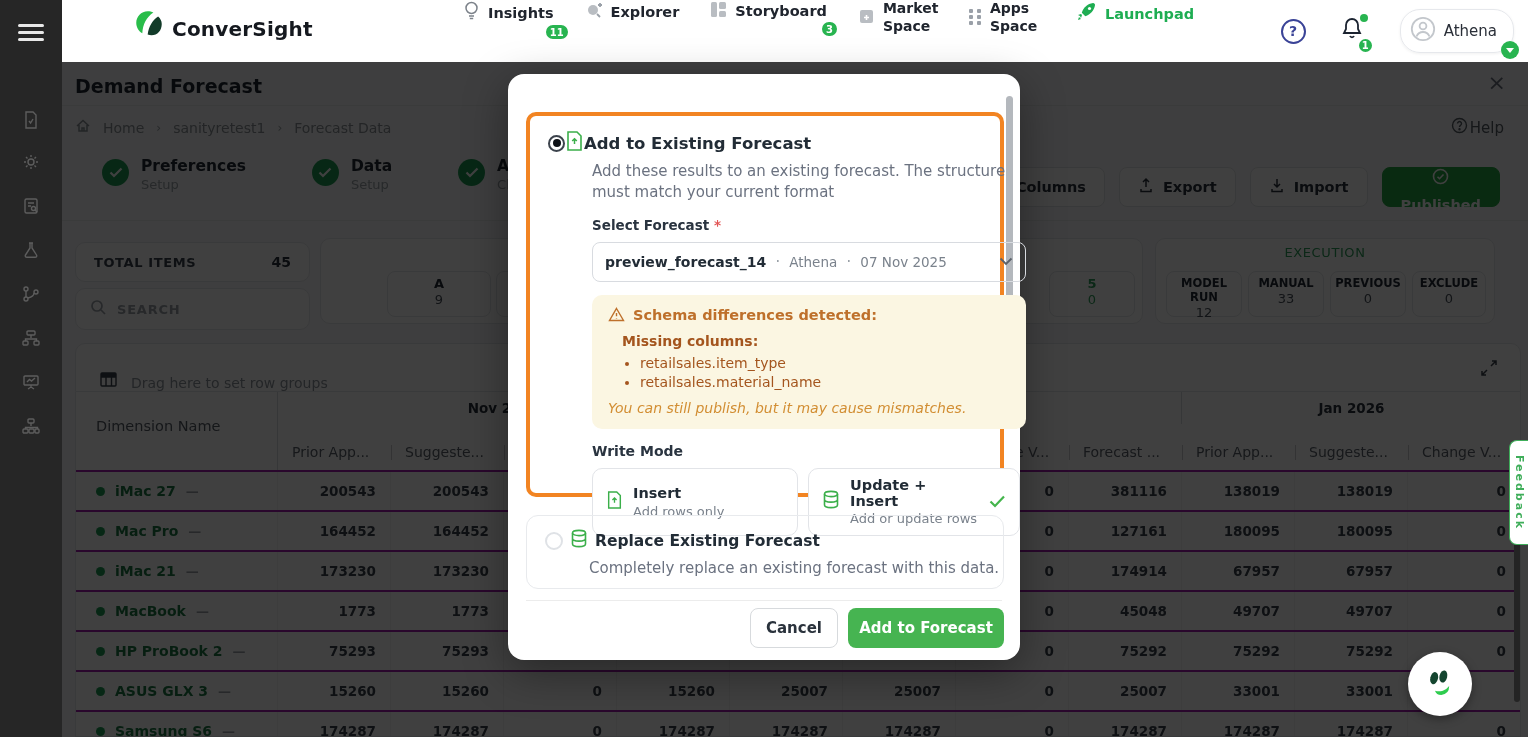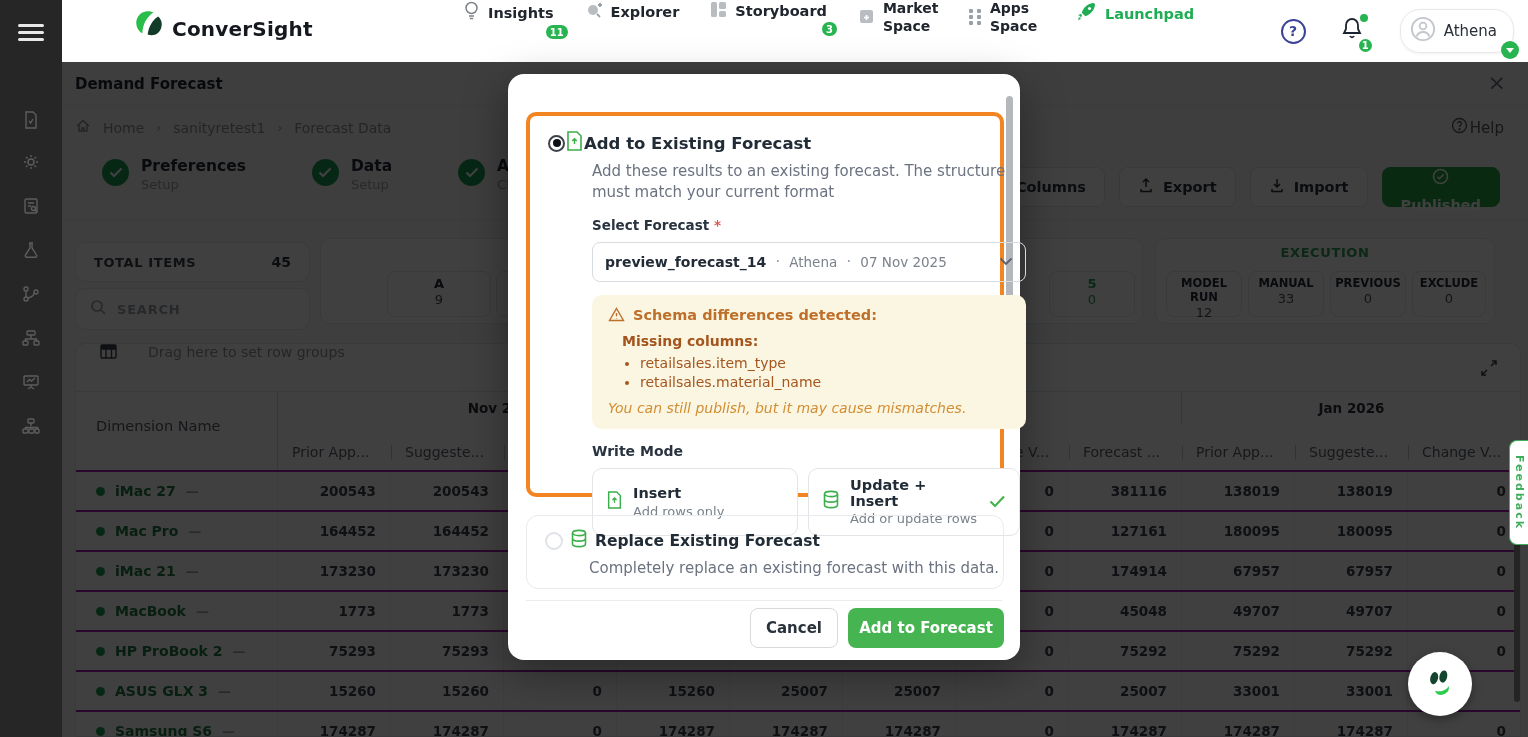--- a/index.html
+++ b/index.html
@@ -30,21 +30,21 @@
   .bell-dot { position:absolute; right:-2px; top:-2px; width:8px; height:8px; border-radius:50%; background:#28B450; }
   .bell-badge { position:absolute; right:-8px; bottom:-8px; width:17px; height:17px; border-radius:50%; background:#28B450; color:#fff; font-size:10px; font-weight:bold; display:flex; align-items:center; justify-content:center; border:2px solid #fff; }
   .user-pill { position:relative; display:flex; align-items:center; gap:8px; border:1px solid #e6e8ec; border-radius:20px; padding:6px 16px 6px 9px; box-shadow:0 1px 3px rgba(0,0,0,.06); cursor:pointer; }
   .user-name { font-size:15px; color:#2a2f38; }
   .pill-caret { position:absolute; right:-6px; bottom:-7px; width:18px; height:18px; border-radius:50%; background:#28B450; display:flex; align-items:center; justify-content:center; }
   .pill-caret:after { content:""; border:4px solid transparent; border-top:5px solid #fff; margin-top:4px; }
 
   
   .content { position:absolute; left:62px; top:62px; width:1466px; height:675px; background:#f7f8f9; z-index:1; }
   .page-head { position:absolute; left:0; top:0; width:1466px; height:44px; border-bottom:1px solid #e7e9ec; }
-  .page-title { position:absolute; left:13px; top:13px; font-size:15px; font-weight:bold; color:#1f2630; }
+  .page-title { position:absolute; left:13px; top:13px; font-size:19px; font-weight:bold; color:#1f2630; }
   .close-x { position:absolute; right:22px; top:8px; font-size:22px; color:#6b7280; cursor:pointer; }
   .crumbs { position:absolute; left:13px; top:56px; display:flex; align-items:center; gap:12px; font-size:14px; color:#8a9097; }
   .crumb { cursor:pointer; }
   .crumb-sep { color:#9aa1a8; font-size:12px; }
   .help-link { position:absolute; right:24px; top:55px; display:flex; gap:2px; align-items:center; color:#545b64; font-size:15px; cursor:pointer; }
   .steps { position:absolute; left:40px; top:95px; display:flex; gap:66px; }
   .step { display:flex; gap:12px; align-items:flex-start; cursor:pointer; }
   .step-check { width:27px; height:27px; border-radius:50%; background:#1F9D55; display:flex; align-items:center; justify-content:center; margin-top:2px; }
   .step-title { font-size:15.5px; font-weight:600; color:#222a35; }
   .step-sub { font-size:13px; color:#9aa1a8; margin-top:2px; }
@@ -53,28 +53,28 @@
   .tbtn.green { background:#26A844; border-color:#26A844; color:#fff;flex-direction:column; }
   .sect-div { position:absolute; left:0; top:158px; width:1466px; border-top:1px solid #e7e9ec; }
 
   .card { background:#fff; border:1px solid #e4e6ea; border-radius:10px; position:absolute; }
   .ti-card { left:13px; top:180px; width:235px; height:40px; display:flex; align-items:center; justify-content:space-between; padding:0 18px; }
   .ti-label { font-size:13px; font-weight:bold; letter-spacing:.6px; color:#39424e; }
   .ti-value { font-size:14px; font-weight:bold; color:#2a323c; }
   .search-box { left:13px; top:226px; width:235px; height:42px; display:flex; align-items:center; gap:10px; padding:0 14px; }
   .search-ph { font-size:13px; font-weight:bold; letter-spacing:.8px; color:#9aa1a8; }
   .seg-panel { left:258px; top:176px; width:823px; height:86px; }
-  .panel-label { position:absolute; top:6px; width:100%; text-align:center; font-size:13px; font-weight:bold; letter-spacing:.6px; color:#2E9E5B; }
+  .panel-label { position:absolute; top:6px; width:100%; text-align:center; font-size:13px; font-weight:normal; letter-spacing:.6px; color:#2E9E5B; }
   .seg-label { position:absolute; left:386px; top:6px; font-size:13px; font-weight:bold; letter-spacing:.6px; color:#2E9E5B; }
   .mini-card { position:absolute; top:32px; height:46px; background:#fff; border:1px solid #e4e6ea; border-radius:8px; text-align:center; padding-top:4px; }
   .mini-k { font-size:13px; font-weight:bold; color:#222a35; }
   .mini-v { font-size:13px; color:#4a525c; margin-top:1px; }
   .mini-k.green, .mini-v.green { color:#2E9E5B; }
   .exec-panel { left:1093px; top:176px; width:340px; height:86px; }
-  .drag-bar { left:13px; top:281px; width:1446px; height:49px; border-radius:10px 10px 0 0; display:flex; align-items:flex-start; gap:31px; padding:0 24px; }
+  .drag-bar { left:13px; top:281px; width:1446px; height:49px; border-radius:10px 10px 0 0; display:flex; align-items:flex-end; gap:14px; padding:0 24px; }
   .drag-text { font-size:14px; color:#8d949c; }
   .expand-ic { position:absolute; right:22px; top:15px; }
 
   
   .tablewrap { position:absolute; left:13px; top:330px; width:1446px; height:345px; background:#fff; border:1px solid #e4e6ea; border-top:none; overflow:hidden; }
   .mrow { position:relative; height:32px; border-bottom:0; }
   .mseg { position:absolute; top:0; height:32px; display:flex; align-items:center; justify-content:center; font-size:13.5px; font-weight:bold; color:#2a323c; }
   .mseg.b-l { border-left:1px solid #d7dadd; }
   .dimh { position:absolute; left:20px; top:26px; font-size:14.5px; color:#555c66; }
   .thead-cols { display:grid; grid-template-columns:repeat(11,113px); margin-left:201px; height:46px; border-left:1px solid #d7dadd; }

